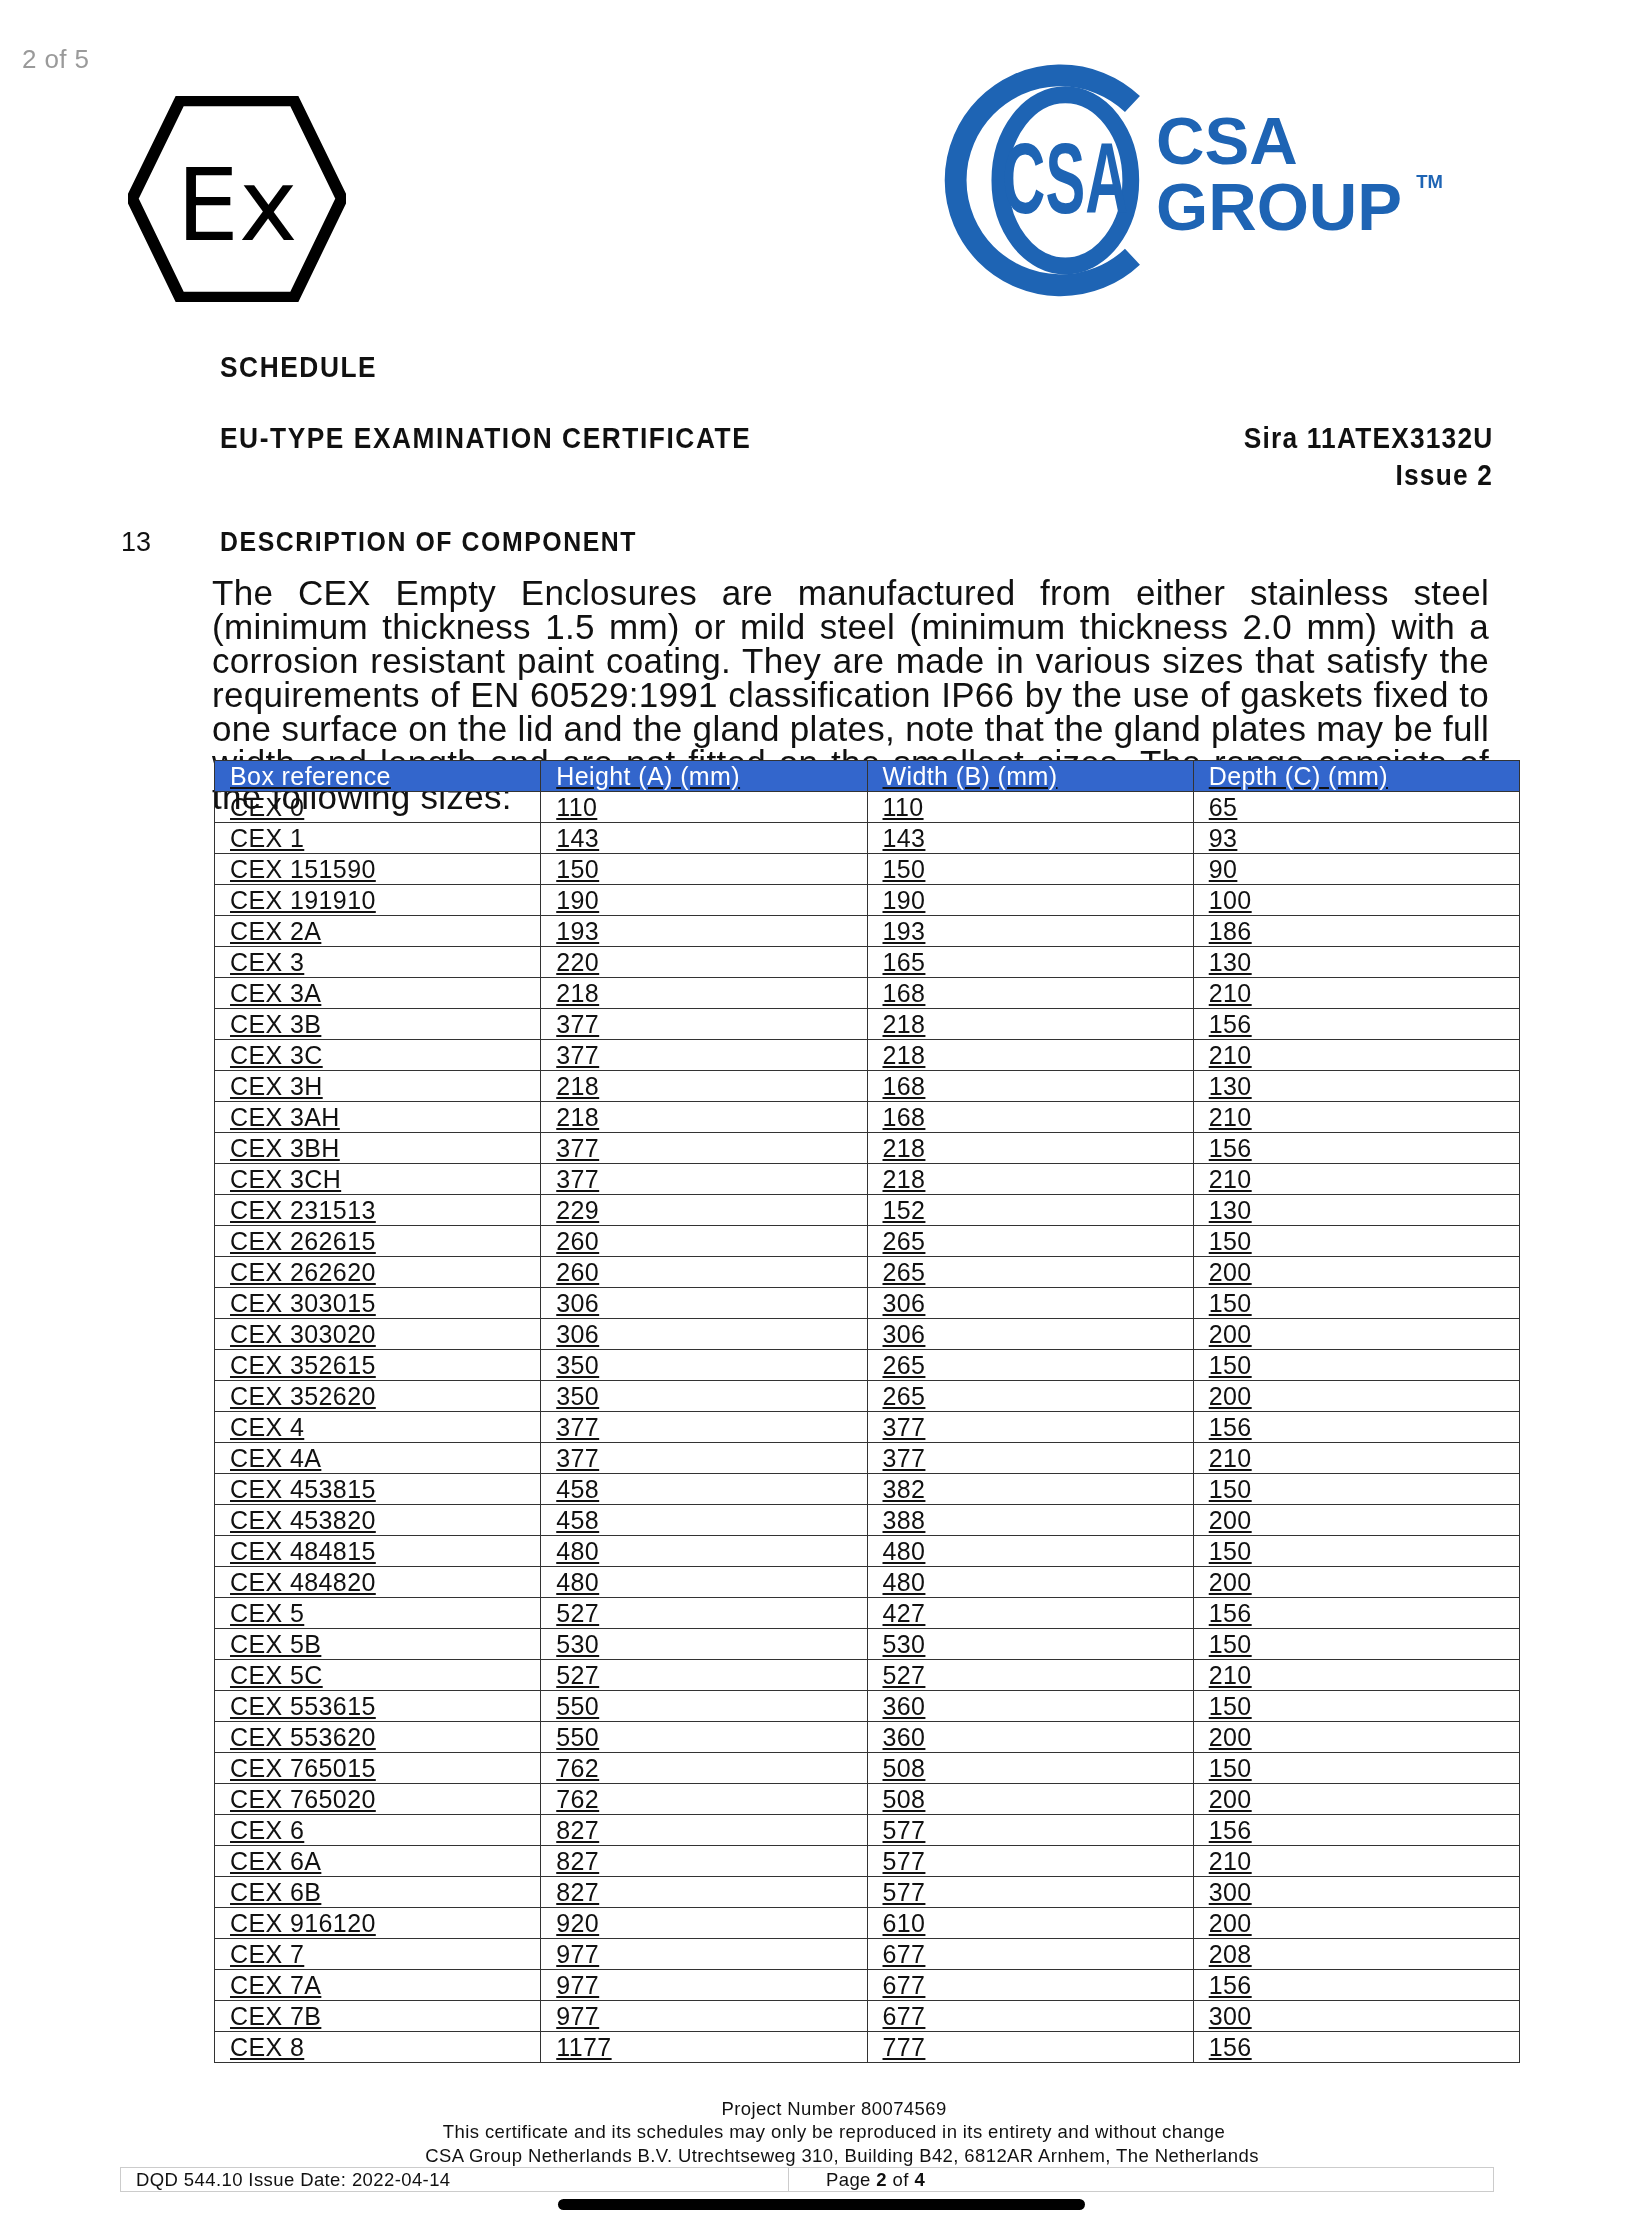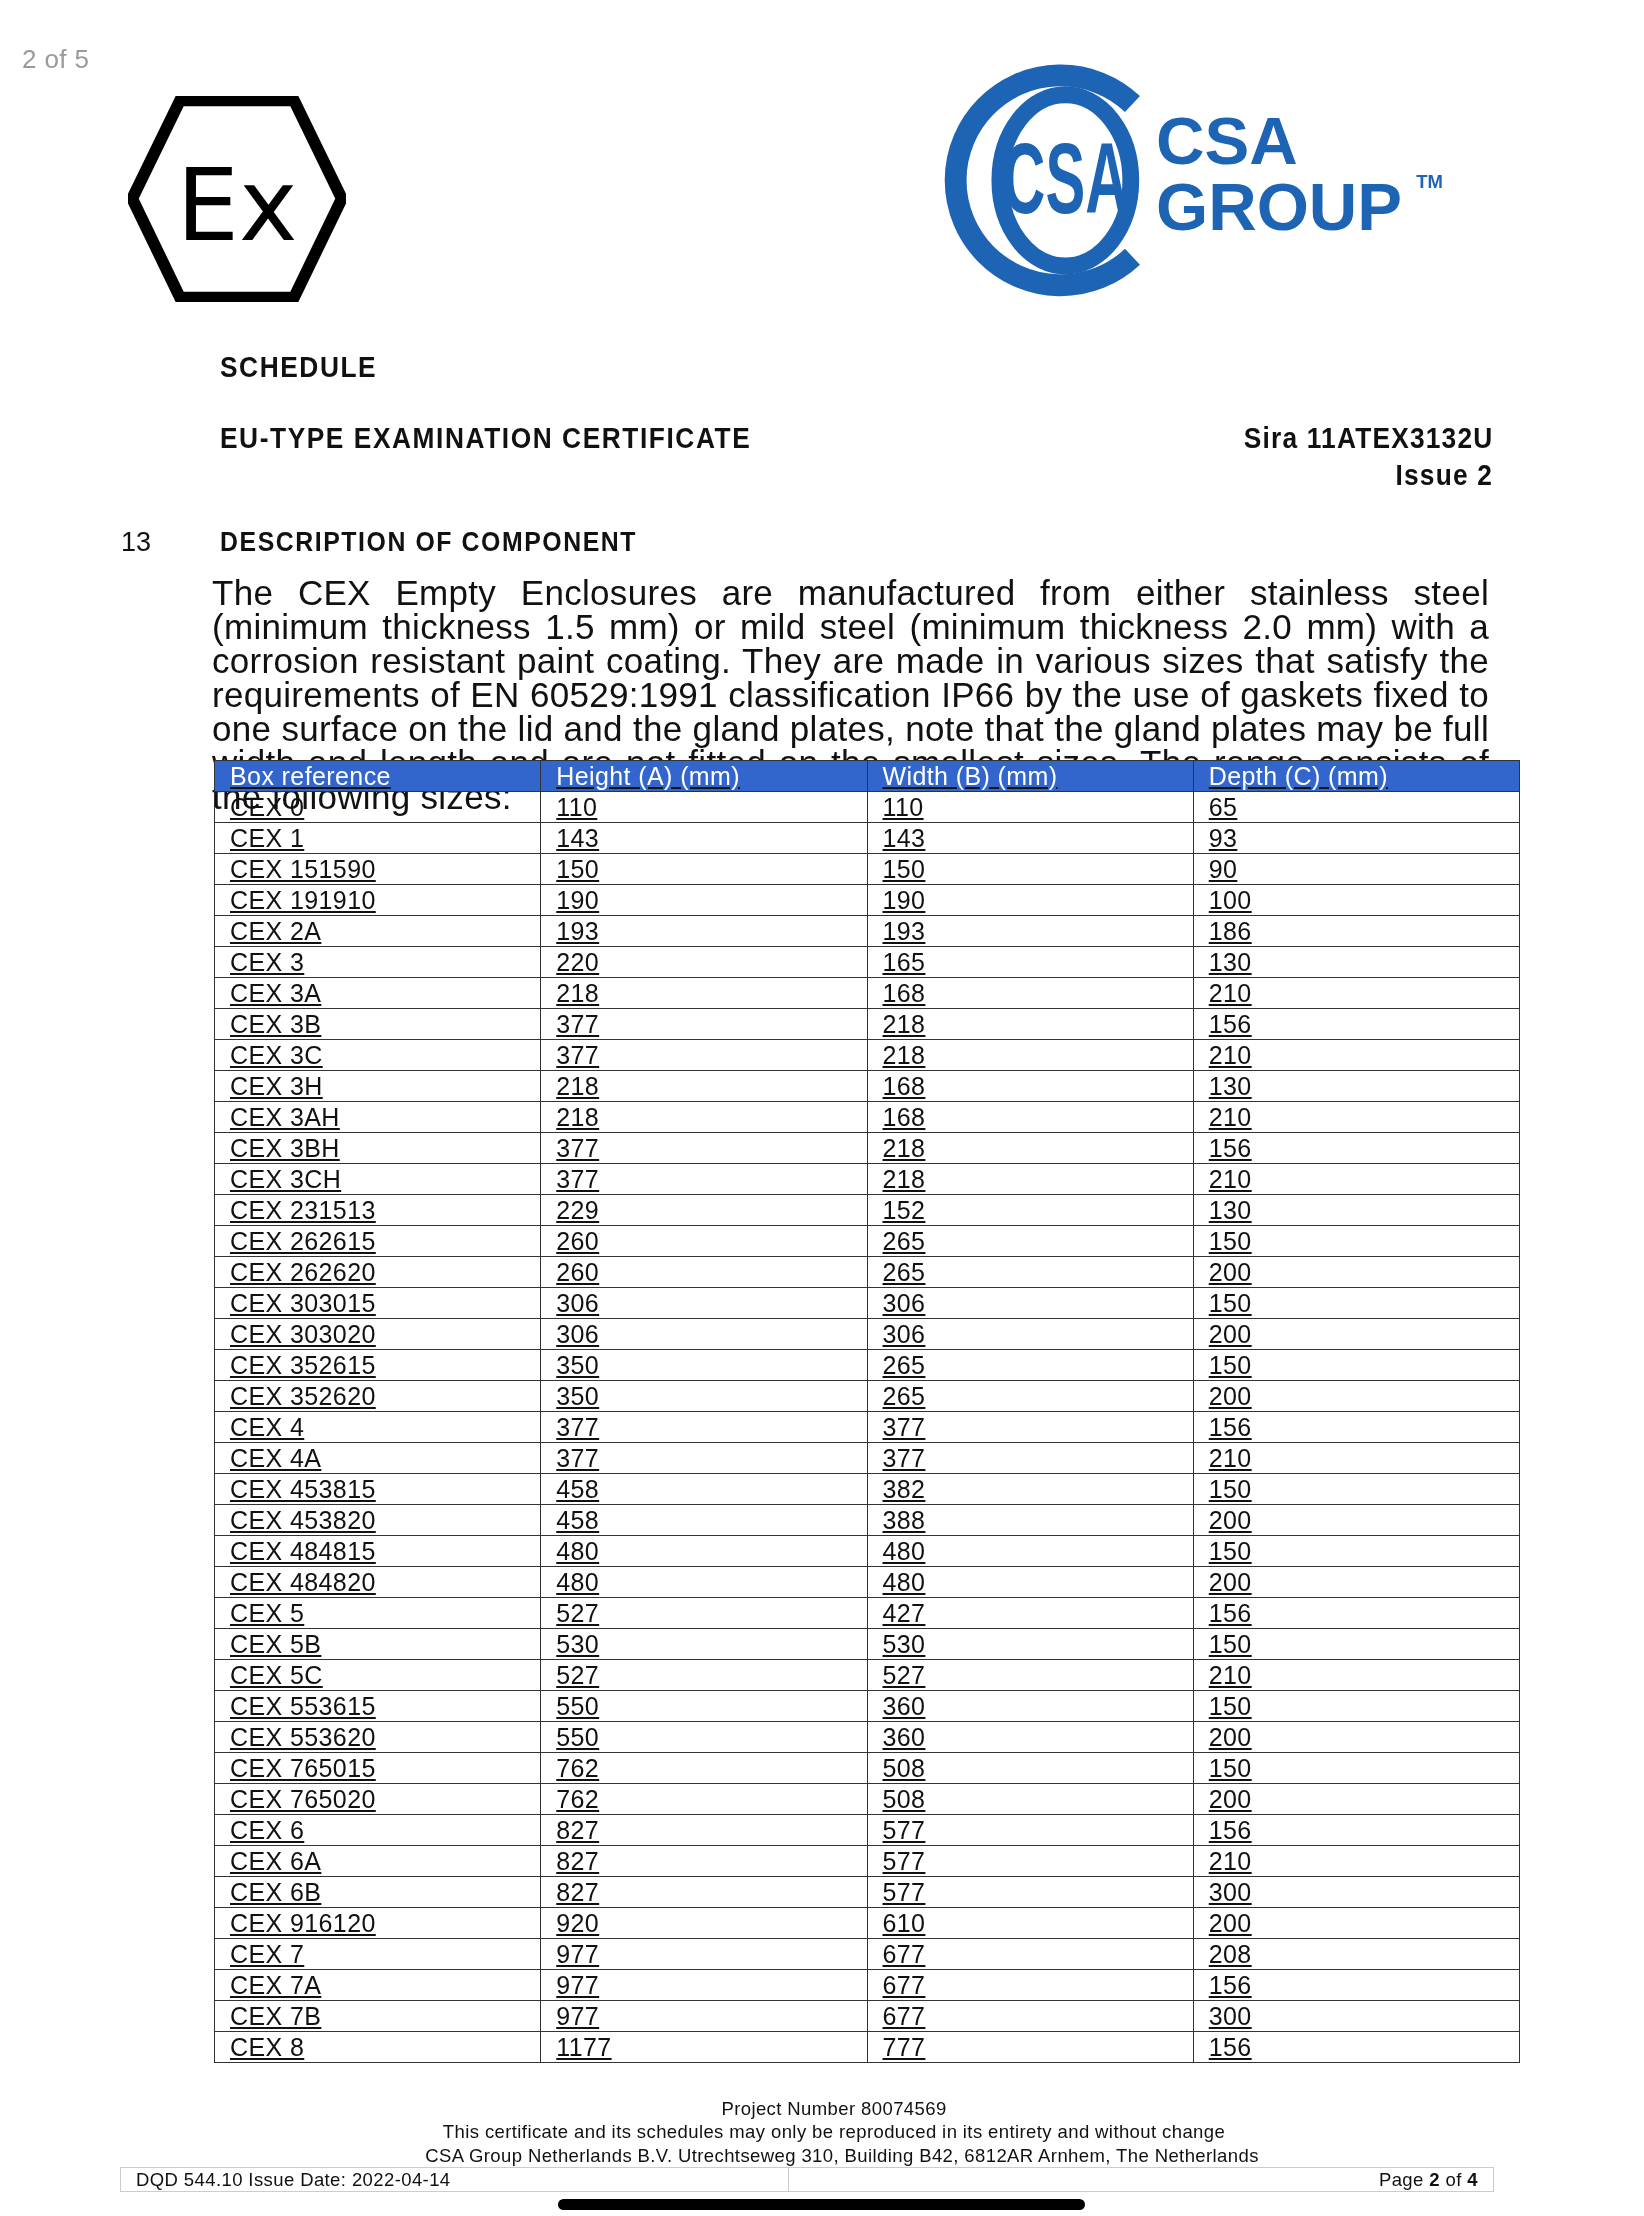--- a/index.html
+++ b/index.html
@@ -33,21 +33,21 @@
     }
     th { background: #3366cc; color: #ffffff; border-color: #333; }
     td { color: #111; }
     .footer { position: absolute; left: 12px; width: 1644px; text-align: center; font-size: 18.5px; letter-spacing: 0.4px; }
     .f1 { top: 2098px; } .f2 { top: 2121px; } .f3 { top: 2145px; margin-left: 8px; }
     .foot-bar {
       position: absolute; left: 120px; top: 2167px; width: 1374px; height: 25px;
       border: 1.7px solid #ccc; display: flex; font-size: 18.5px; box-sizing: border-box; gap: 37px;
     }
     .foot-bar .left { width: 50%; padding-left: 15px; line-height: 23px; border-right: 1.7px solid #ccc; letter-spacing: 0.4px; }
-    .foot-bar .right { width: 50%; text-align: right; padding-right: 15px; line-height: 23px; letter-spacing: 0.4px; }
+    .foot-bar .right { width: 50%; padding-right: 15px; line-height: 23px; letter-spacing: 0.4px; }
     .foot-bar .right b { font-weight: bold; }
     .home-indicator { position: absolute; left: 558px; top: 2199px; width: 527px; height: 11px; border-radius: 5.9px; background: #000; }
   </style>
 </head>
 <body>
 
 <div class="pager">2 of 5</div>
 
 <svg class="ex-logo" viewBox="0 0 260 245">
   <polygon points="62,5 198,5 255,122 198,240 62,240 5,122" fill="none" stroke="#000" stroke-width="14" stroke-linejoin="miter"></polygon>

